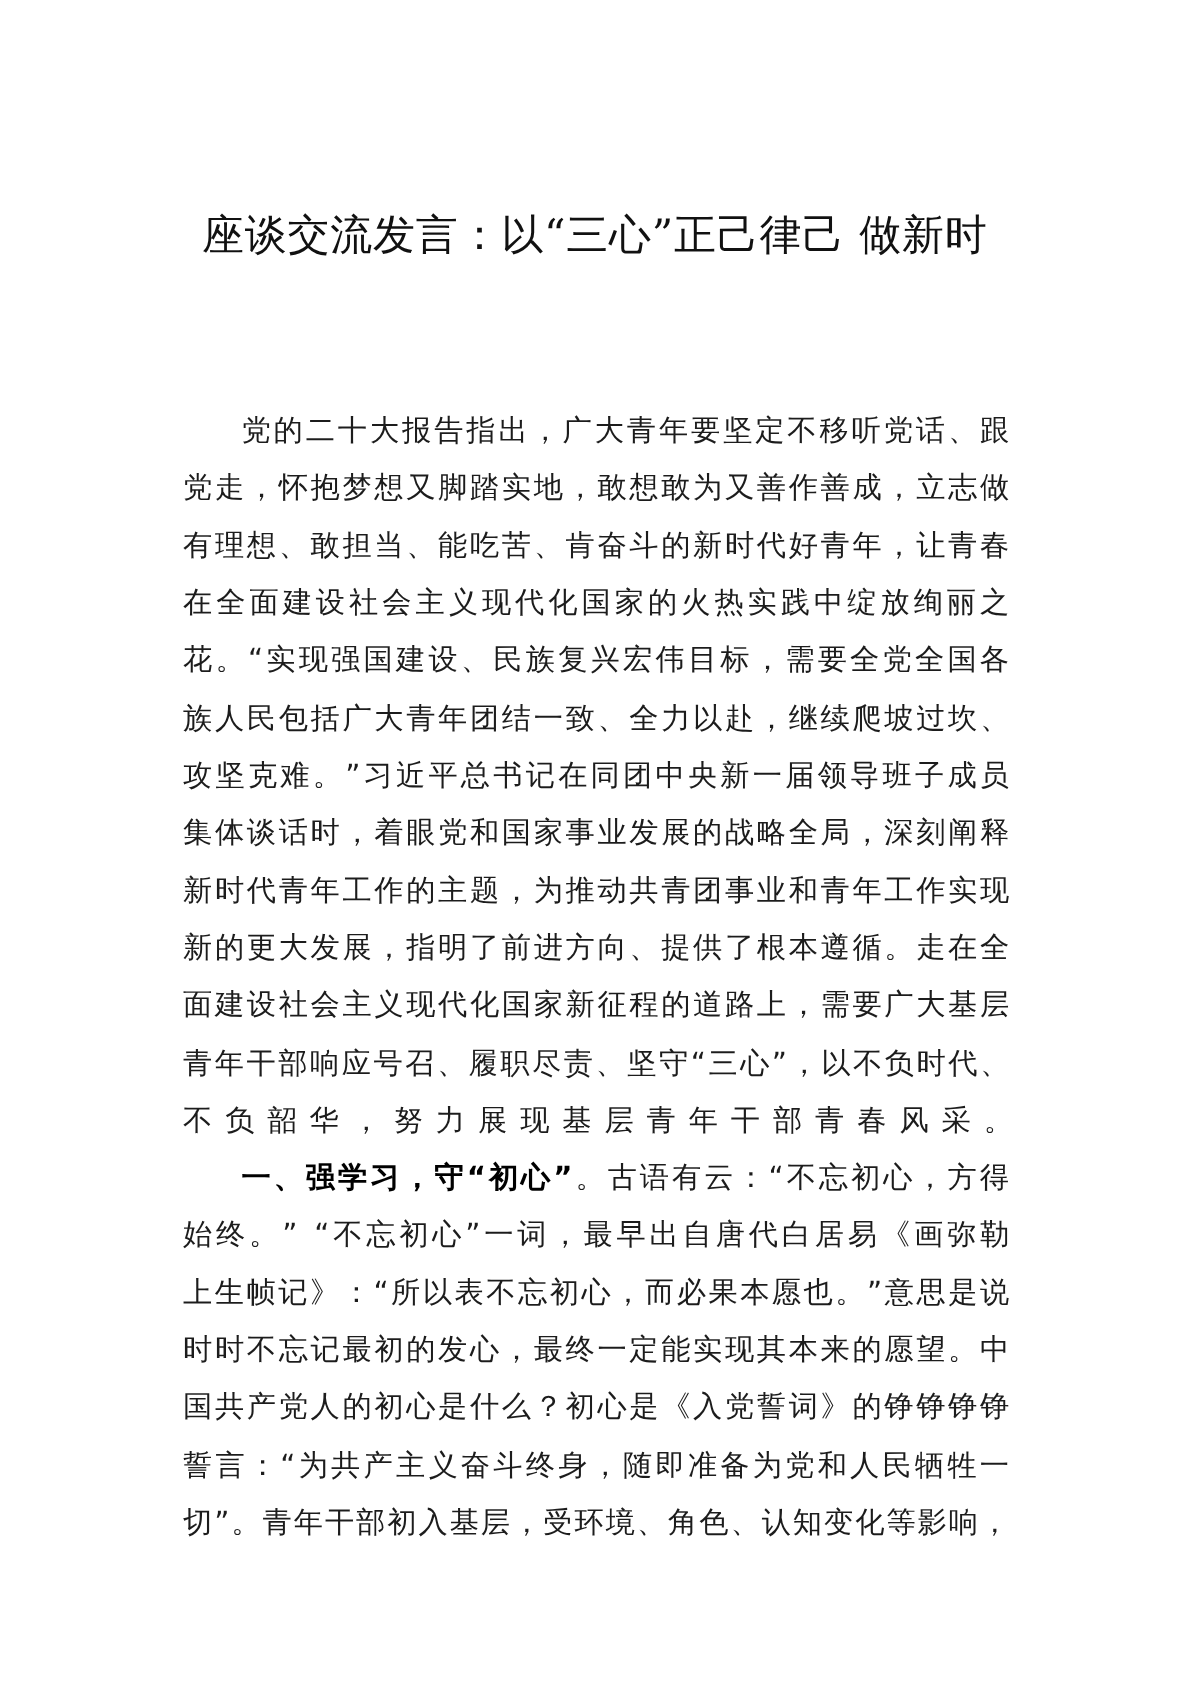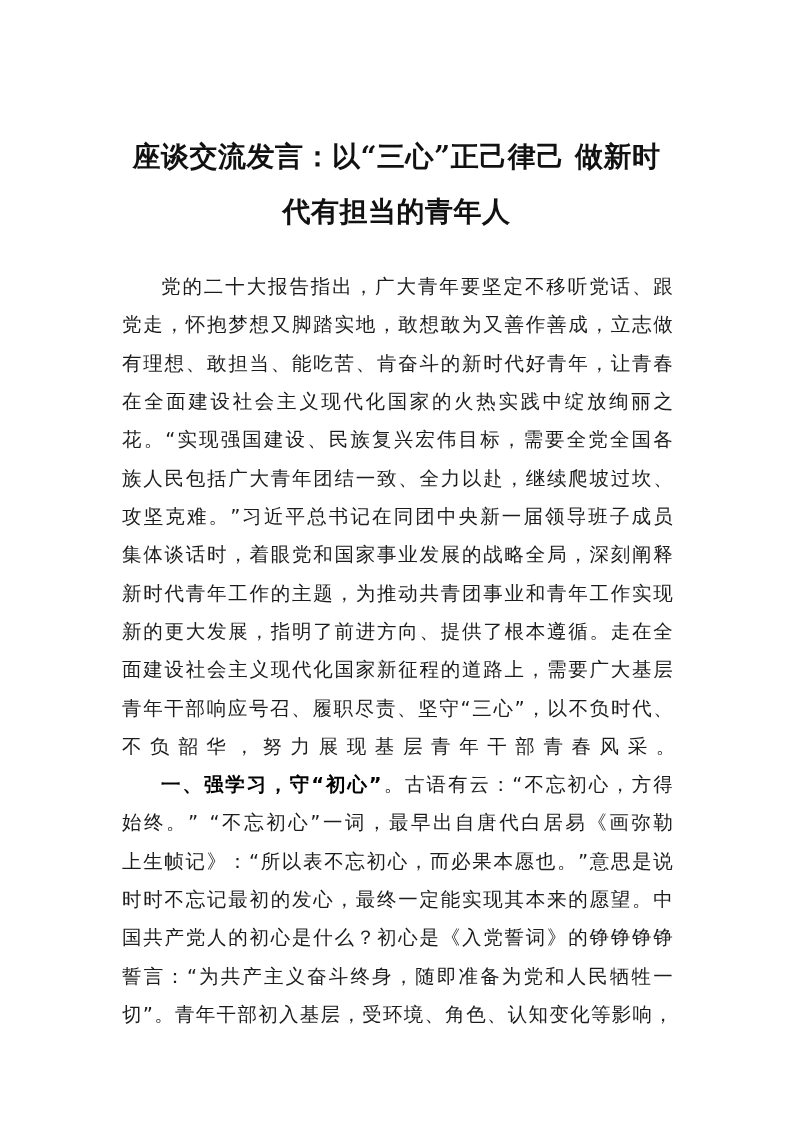--- a/index.html
+++ b/index.html
@@ -1,41 +1,40 @@
 <!DOCTYPE html>
 <html><head>
   <meta charset="utf-8">
   <style>
     html, body { margin: 0; padding: 0; background: #ffffff; }
     body { width: 793px; height: 1122px; position: relative; overflow: hidden; color: #1a1a1a; }
     .page { position: absolute; left: 0; top: 0; width: 793px; height: 1122px; background: #fff; }
     .title-line {
       position: absolute; left: 0; width: 793px; text-align: center;
       font-family: "DejaVu Serif", "Liberation Serif", serif;
-      font-size: 28px; line-height: 34px; color: #111; letter-spacing: 0.5px; font-weight: bold;
+      font-size: 28px; line-height: 34px; color: #111; letter-spacing: 0.5px;
     }
     .body-line {
       position: absolute; left: 122px; width: 551px; height: 38px;
       font-family: "DejaVu Sans", "Liberation Sans", sans-serif;
       font-size: 19.5px; line-height: 38px; color: #1c1c1c;
       text-align: justify; text-align-last: justify; white-space: nowrap;
       display: flex; justify-content: space-between;
     }
     .body-line.last { justify-content: flex-start; text-align-last: left; }
     .body-line.indent { left: 161px; width: 512px; }
     .ch { display: inline-block; }
     .bold { font-weight: bold; color: #000; }
     .last .ch { margin-right: 8.6px; }
   </style>
 </head>
 <body>
 
 <div class="page">
   <div class="title-line" style="top:140px;">座谈交流发言：以“三心”正己律己 做新时</div>
-  <div class="title-line" style="top:195px;">代有担当的青年人</div>
 
   <div>
     <div class="body-line indent js-split" style="top:268px;">
         <span class="ch">党</span>
         <span class="ch">的</span>
         <span class="ch">二</span>
         <span class="ch">十</span>
         <span class="ch">大</span>
         <span class="ch">报</span>
         <span class="ch">告</span>

